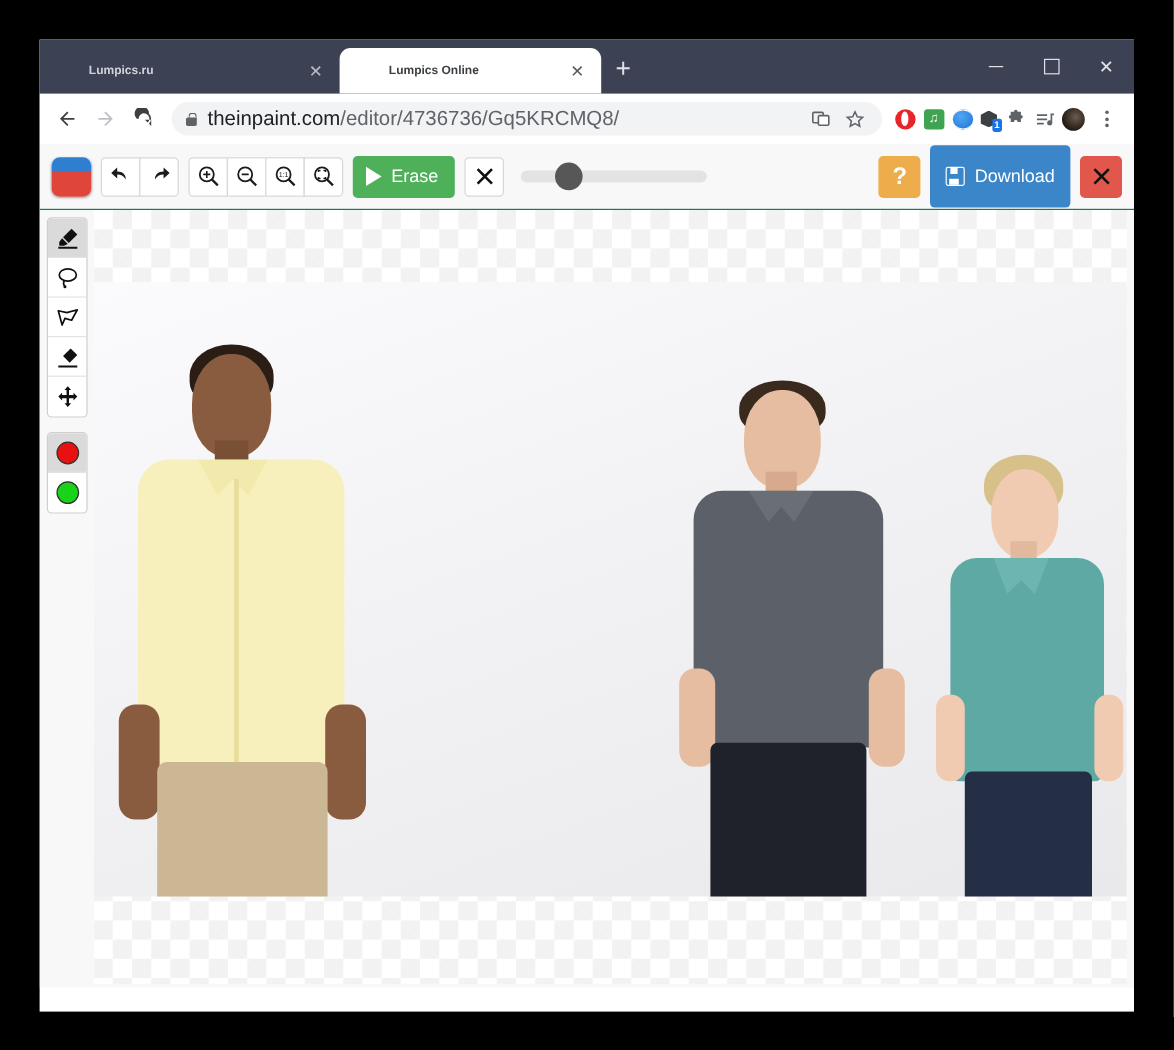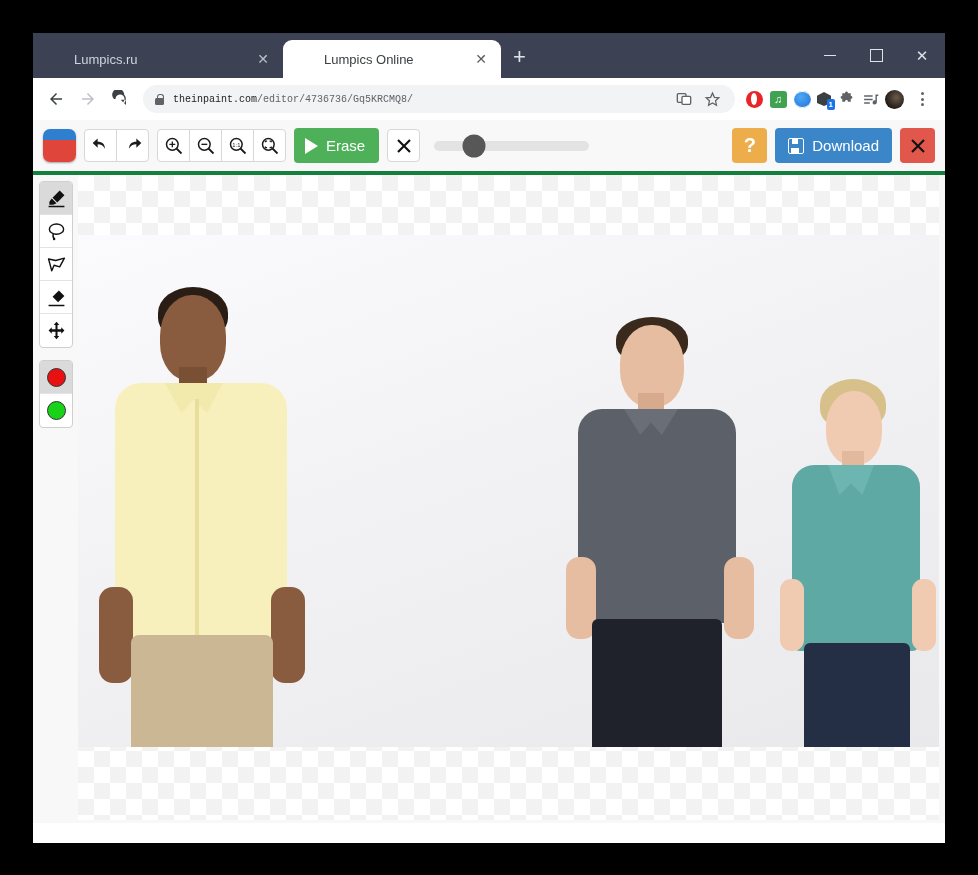--- a/index.html
+++ b/index.html
@@ -26,21 +26,21 @@
   }
   .tab {
     position: relative; height: 38px; display: flex; align-items: center;
     padding: 0 10px 0 14px; gap: 10px; min-width: 0;
   }
   .tab.inactive { width: 250px; color: #cfd3dc; }
   .tab.active {
     width: 218px; background: #fff; color: #3c4043;
     border-radius: 9px 9px 0 0;
   }
-  .tab-title { font-size: 13px; white-space: nowrap; overflow: hidden; flex: 1; }
+  .tab-title { font-size: 10px; white-space: nowrap; overflow: hidden; flex: 1; font-weight: bold; }
   .tab-close { font-size: 14px; line-height: 1; opacity: .85; cursor: default; padding: 2px 4px; }
   .favicon { width: 17px; height: 17px; flex: none; position: relative; }
   .fav-orange {
     width: 15px; height: 15px; border-radius: 50%;
     background: radial-gradient(circle at 35% 32%, #ffc04d 0%, #f5a623 55%, #e8880c 100%);
   }
   .fav-eraser {
     width: 16px; height: 16px;
     background: linear-gradient(135deg, #2f7fd0 0%, #2f7fd0 30%, #e03b32 30%, #c52a22 100%);
     border-radius: 3px; transform: rotate(-38deg);
@@ -57,21 +57,21 @@
         color: #dfe2e8; font-size: 15px; }
   .wc-min::before { content: ""; display: block; width: 12px; height: 1.6px; background: #dfe2e8; }
   .wc-max::before { content: ""; display: block; width: 11px; height: 11px; border: 1.6px solid #dfe2e8; }
 
   
   .navbar { height: 42px; background: #fff; display: flex; align-items: center; padding: 0 8px; gap: 2px; }
   .navbtn { width: 30px; height: 30px; display: flex; align-items: center; justify-content: center; }
   .omnibox {
     flex: 1; height: 28px; background: #f1f3f4; border-radius: 14px;
     display: flex; align-items: center; padding: 0 12px; gap: 9px; margin: 0 6px;
-    font-size: 10px; color: #5f6368; font-family: Liberation Mono, monospace;
+    font-size: 17px; color: #5f6368;
   }
   .omnibox .host { color: #202124; }
   .lock { width: 9px; height: 11px; position: relative; flex: none; }
   .lock::before { content:""; position:absolute; bottom:0; width:9px; height:6.5px; background:#5f6368; border-radius:1.5px; }
   .lock::after { content:""; position:absolute; top:0; left:1.7px; width:5.6px; height:5.6px;
                  border:1.6px solid #5f6368; border-bottom:none; border-radius:3px 3px 0 0; }
   .omni-right { display: flex; align-items: center; gap: 6px; margin-left: auto; }
   .ext { width: 22px; height: 22px; display: flex; align-items: center; justify-content: center; flex: none; }
   .ext-opera { width: 17px; height: 17px; border-radius: 50%; background: #e8262a; position: relative; }
   .ext-opera::after { content:""; position:absolute; left:5.5px; top:2.2px; width:6px; height:12.5px;
@@ -94,21 +94,21 @@
 
   
   .bookmarks { height: 32px; background: #fff; display: flex; align-items: center;
                padding: 0 12px; gap: 8px; border-bottom: 1px solid #dadce0; }
   .bm { display: flex; align-items: center; gap: 8px; font-size: 12.5px; color: #3c4043; padding: 3px 6px; }
   .folder { width: 15px; height: 13px; background: #f6d365; border-radius: 2px 2px 1px 1px; position: relative; }
   .folder::before { content:""; position:absolute; top:-3px; left:0; width:7px; height:4px;
                     background:#f6d365; border-radius:2px 2px 0 0; }
 
   
-  .apptoolbar { height: 55px; background: #f8f8f8; border-bottom: 4px solid #15803d;
+  .apptoolbar { height: 55px; background: #f8f8f8; border-bottom: 1px solid #15803d;
                 display: flex; align-items: center; padding: 0 10px; gap: 8px; }
   .logo { width: 33px; height: 33px; border-radius: 7px; overflow: hidden; flex: none;
           background: linear-gradient(#2f7fd0 0 34%, #e0453c 34% 100%);
           box-shadow: 0 1px 2px rgba(0,0,0,.35); }
   .btngroup { display: flex; }
   .tbtn { width: 33px; height: 33px; background: #fff; border: 1px solid #d7d7d7;
           display: flex; align-items: center; justify-content: center; margin-left: -1px; }
   .btngroup .tbtn:first-child { border-radius: 4px 0 0 4px; margin-left: 0; }
   .btngroup .tbtn:last-child { border-radius: 0 4px 4px 0; }
   .tbtn.single { border-radius: 4px; margin-left: 0; }
@@ -117,21 +117,21 @@
                font-size: 15px; }
   .play { width: 0; height: 0; border-left: 13px solid #fff;
           border-top: 8px solid transparent; border-bottom: 8px solid transparent; }
   .slider { width: 155px; height: 10px; background: #e3e3e3; border-radius: 5px;
             position: relative; margin-left: 6px; }
   .slider .thumb { position: absolute; left: 26%; top: 50%; transform: translate(-50%,-50%);
                    width: 23px; height: 23px; border-radius: 50%; background: #575757; }
   .spacer { flex: 1; }
   .help-btn { width: 35px; height: 35px; background: #eead4b; border-radius: 4px; color: #fff;
               font-size: 20px; font-weight: bold; display: flex; align-items: center; justify-content: center; }
-  .dl-btn { height: 35px; background: #3a86c8; border-radius: 4px; color: #fff; font-size: 15px;
+  .dl-btn { height: 52px; background: #3a86c8; border-radius: 4px; color: #fff; font-size: 15px;
             display: flex; align-items: center; gap: 8px; padding: 0 13px; }
   .floppy { width: 16px; height: 16px; border: 1.8px solid #fff; border-radius: 2px; position: relative; }
   .floppy::before { content:""; position:absolute; top:0; left:3px; width:6px; height:5px; background:#fff; }
   .floppy::after { content:""; position:absolute; bottom:0; left:2px; width:8px; height:5px; background:#fff; }
   .close-btn { width: 35px; height: 35px; background: #e2574c; border-radius: 4px;
                display: flex; align-items: center; justify-content: center; }
 
   
   .editor { display: flex; height: 648px; background: #f8f8f8; }
   .tools { width: 45px; padding: 6px 0 0 6px; flex: none; }

